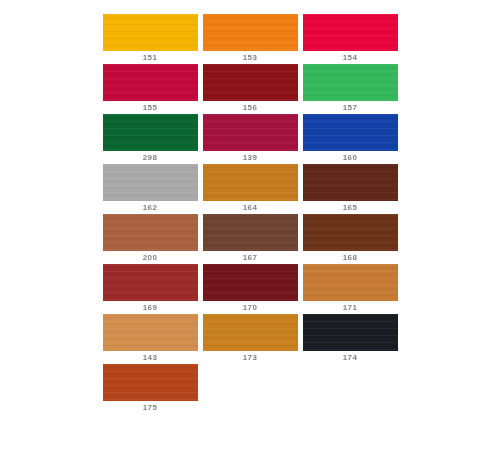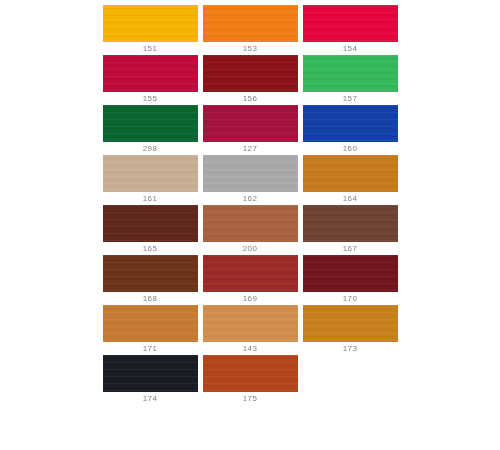--- a/index.html
+++ b/index.html
@@ -11,24 +11,25 @@
     width: 500px;
     height: 450px;
     background: #ffffff;
     font-family: "Liberation Sans", sans-serif;
     overflow: hidden;
   }
   #swatch-chart {
     width: 500px;
     height: 329px;
     box-sizing: border-box;
-    padding: 5px 0 0 0;
+    padding: 14px 0 0 0;
     display: flex;
     flex-direction: column;
     align-items: center;
+    font-weight: bold;
   }
   .swatch-grid {
     width: 300px;
     display: flex;
     flex-wrap: wrap;
   }
   .swatch-cell {
     width: 100px;
     height: 50px;
     box-sizing: border-box;
@@ -103,29 +104,25 @@
       <div class="swatch-cell">
         <div class="swatch-chip" title="#35B85C" style="background-color: rgb(53, 184, 92);"></div>
         <div class="swatch-label">157</div>
       </div>
       <div class="swatch-cell">
         <div class="swatch-chip" title="#0A6630" style="background-color: rgb(10, 102, 48);"></div>
         <div class="swatch-label">298</div>
       </div>
       <div class="swatch-cell">
         <div class="swatch-chip" title="#A5123F" style="background-color: rgb(165, 18, 63);"></div>
-        <div class="swatch-label">127</div>
+        <div class="swatch-label">139</div>
       </div>
       <div class="swatch-cell">
         <div class="swatch-chip" title="#1441A8" style="background-color: rgb(20, 65, 168);"></div>
         <div class="swatch-label">160</div>
-      </div>
-      <div class="swatch-cell">
-        <div class="swatch-chip" title="#C8AE93" style="background-color: rgb(200, 174, 147);"></div>
-        <div class="swatch-label">161</div>
       </div>
       <div class="swatch-cell">
         <div class="swatch-chip" title="#A9A9A9" style="background-color: rgb(169, 169, 169);"></div>
         <div class="swatch-label">162</div>
       </div>
       <div class="swatch-cell">
         <div class="swatch-chip" title="#C67B1E" style="background-color: rgb(198, 123, 30);"></div>
         <div class="swatch-label">164</div>
       </div>
       <div class="swatch-cell">

